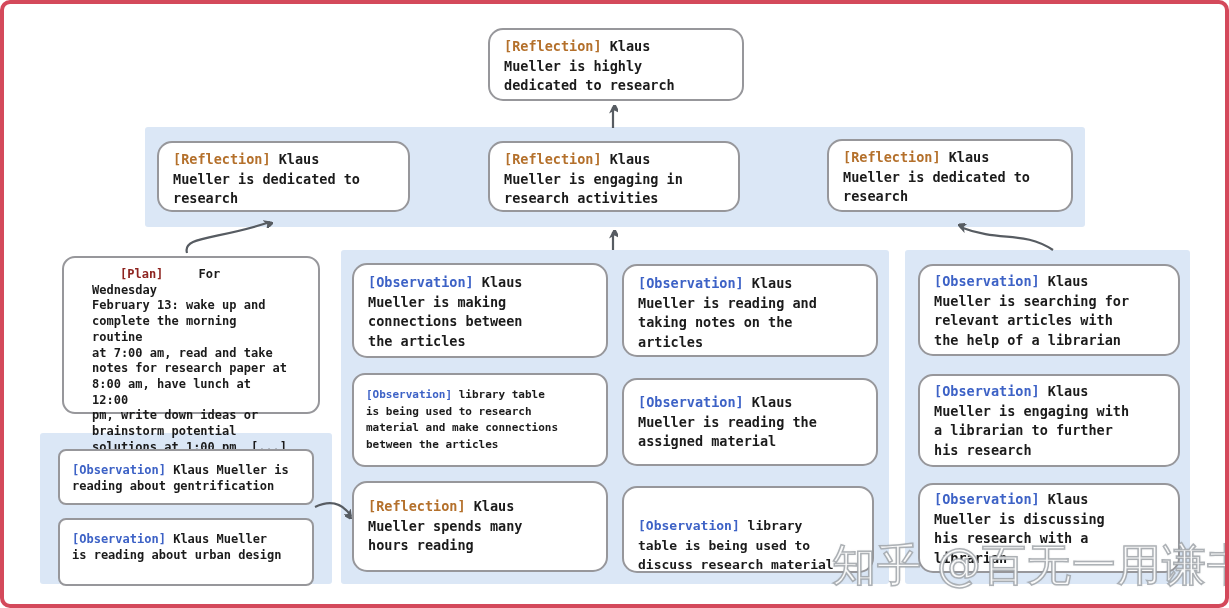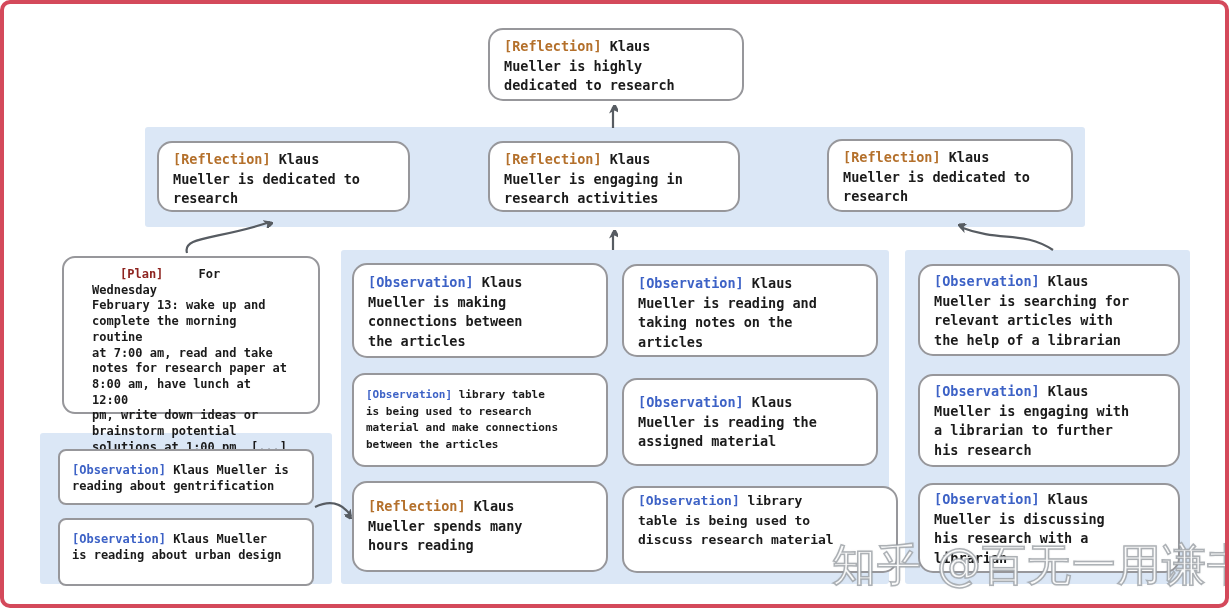--- a/index.html
+++ b/index.html
@@ -138,21 +138,21 @@
 Mueller is reading and
 taking notes on the
 articles</span>
   </div>
   <div class="node big" style="left:618px;top:374px;width:256px;height:88px;padding-top:13px">
     <span class="lbl observation">[Observation]</span>
     <span class="txt">Klaus
 Mueller is reading the
 assigned material</span>
   </div>
-  <div class="node big" style="left:618px;top:482px;width:276px;height:87px;padding-top:3px;font-size:13px">
+  <div class="node big" style="left:618px;top:482px;width:252px;height:87px;padding-top:28px;font-size:13px">
     <span class="lbl observation">[Observation]</span>
     <span class="txt">library
 table is being used to
 discuss research material</span>
   </div>
 
   <div class="node big" style="left:914px;top:260px;width:262px;height:92px;padding-top:6px">
     <span class="lbl observation">[Observation]</span>
     <span class="txt">Klaus
 Mueller is searching for

